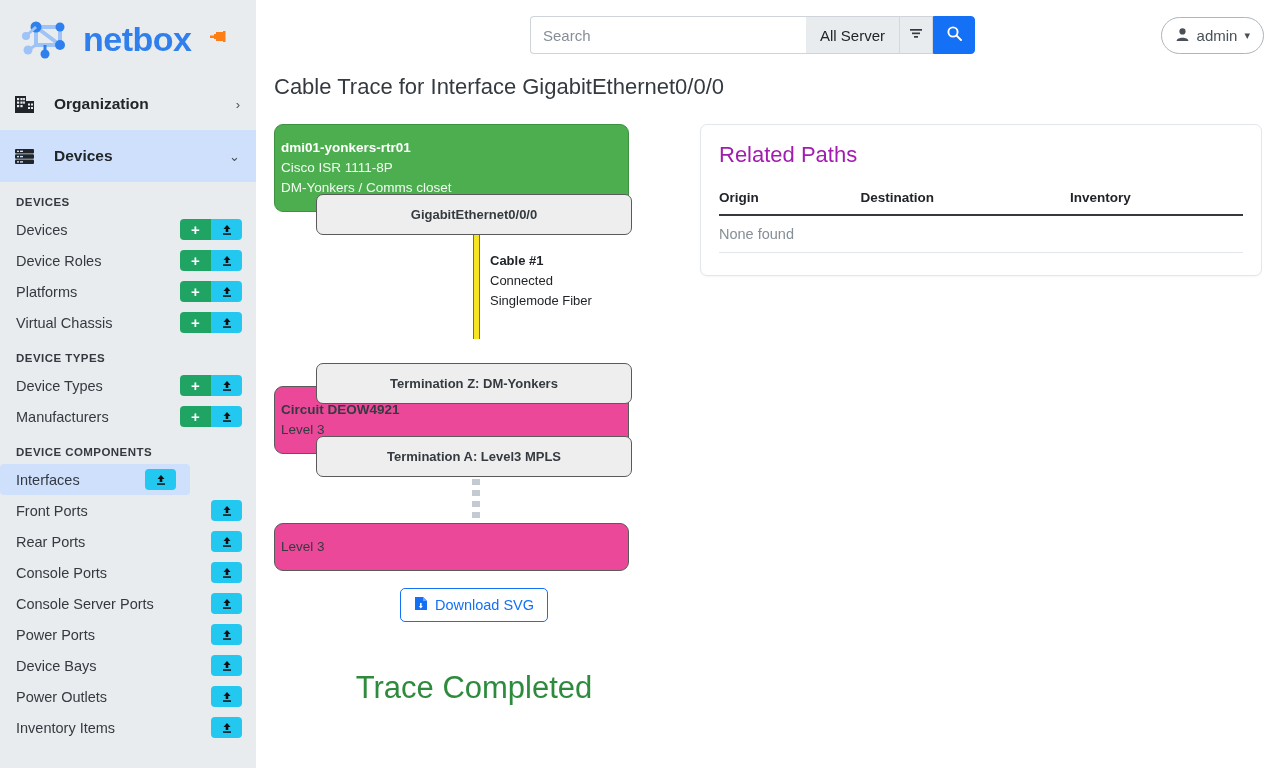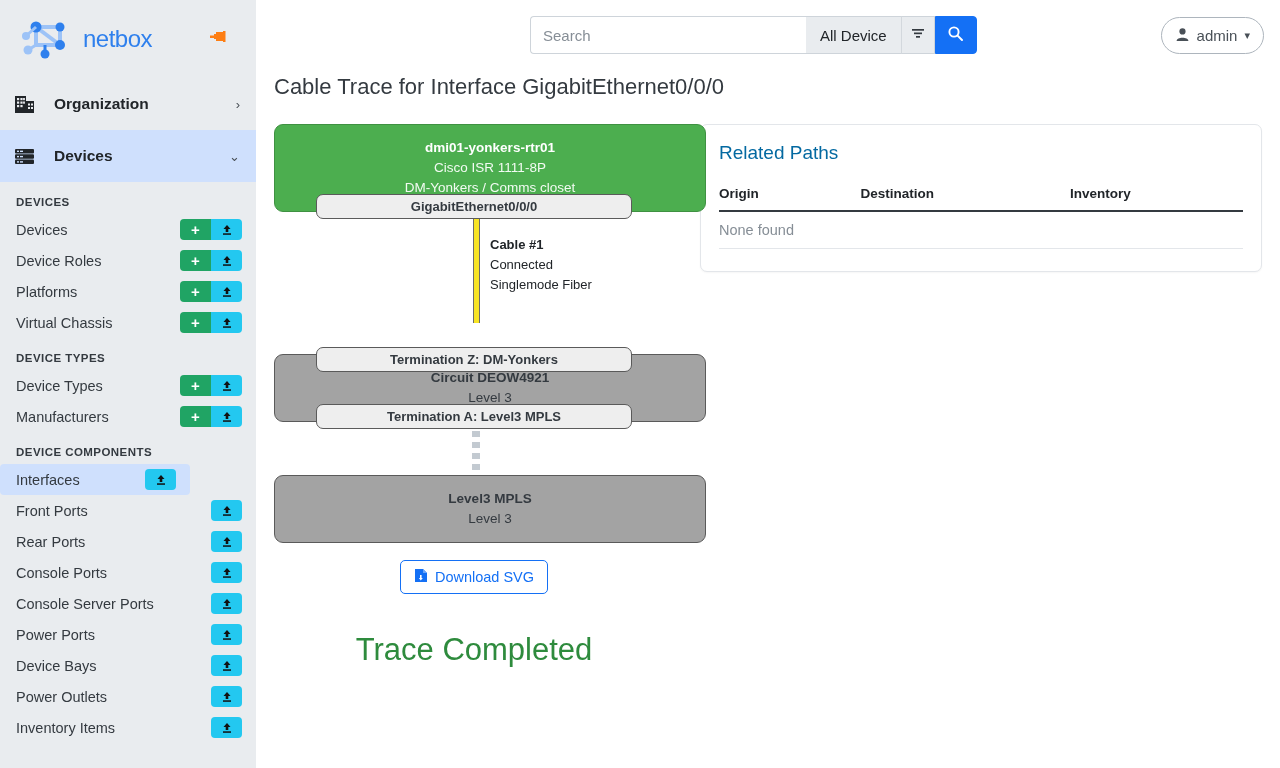--- a/index.html
+++ b/index.html
@@ -19,21 +19,21 @@
     overflow: hidden;
     position: relative;
   }
   .brand-row {
     height: 78px;
     display: flex; align-items: center;
     padding: 0 16px 0 22px;
   }
   .brand-logo { display: flex; align-items: center; gap: 9px; }
   .netbox-word {
-    font-size: 24px; font-weight: 400; color: #2f80ed;
+    font-size: 34px; font-weight: 700; color: #2f80ed;
     letter-spacing: -0.5px; line-height: 1;
   }
   .pin-icon { margin-left: auto; margin-right: 12px; }
 
   .nav-group {
     height: 52px;
     display: flex; align-items: center;
     padding: 0 16px 0 14px;
     cursor: pointer;
     color: #212529;
@@ -133,41 +133,40 @@
     font-size: 22px; font-weight: 400; color: #343a40;
     padding: 0 0 0 18px;
     margin-top: 4px;
   }
 
   .content-row { display: flex; padding: 24px 18px 0 18px; gap: 26px; }
   .trace-col { width: 400px; flex: 0 0 400px; position: relative; }
   .side-col  { flex: 1; }
 
   .node-wide {
-    width: 432px;
+    width: 355px;
     border: 1px solid #5a5a5a;
     border-radius: 9px;
-    text-align: center;
-    padding: 13px 12px;
+    padding: 13px 6px;
   }
   .node-device { background: #4cae4f; border-color: #3f9142; }
   .node-device .l1 { color: #fff; font-weight: 700; font-size: 13.5px; line-height: 20px; }
   .node-device .l2, .node-device .l3 { color: #f2fbf2; font-size: 13.5px; line-height: 20px; }
 
-  .node-circuit { background: #a3a3a3; }
+  .node-circuit { background: #ec4899; }
   .node-circuit .l1 { color: #343a40; font-weight: 700; font-size: 13.5px; line-height: 20px; }
   .node-circuit .l2 { color: #343a40; font-size: 13.5px; line-height: 20px; }
 
   .node-term {
     width: 316px;
     background: #eeeeee;
     border: 1px solid #5a5a5a;
     border-radius: 7px;
     text-align: center;
-    padding: 4px 8px;
+    padding: 12px 8px;
     font-size: 13px; font-weight: 700; color: #343a40;
     margin: 0 auto;
     position: relative; z-index: 3;
   }
 
   .cable-seg {
     position: relative;
     height: 128px;
   }
   .cable-line {
@@ -203,32 +202,32 @@
     padding: 7px 13px;
     cursor: pointer;
     font-family: "Liberation Sans", sans-serif;
   }
   .dl-wrap { text-align: center; margin-top: 17px; }
 
   .trace-status {
     text-align: center;
     color: #2e8b3d;
     font-size: 31px;
-    margin-top: 38px;
+    margin-top: 48px;
   }
 
   
   .card {
     background: #fff;
     border: 1px solid #e3e6ea;
     border-radius: 7px;
     padding: 17px 18px 22px 18px;
     box-shadow: 0 1px 2px rgba(0,0,0,.04);
   }
-  .card-title { font-size: 19px; color: #0369a1; font-weight: 400; margin-bottom: 22px; }
+  .card-title { font-size: 22px; color: #a21caf; font-weight: 400; margin-bottom: 22px; }
   table.rp { width: 100%; border-collapse: collapse; }
   table.rp th {
     text-align: left; font-size: 13.5px; font-weight: 700; color: #212529;
     padding-bottom: 9px;
     border-bottom: 2px solid #343a40;
   }
   table.rp td {
     font-size: 14.5px; color: #868e96;
     padding: 10px 0;
     border-bottom: 1px solid #e3e6ea;
@@ -494,21 +493,21 @@
     </span>
   </div>
 </div>
 
 <div id="main">
 
   <div class="topbar">
     <div class="search-wrap">
       <input class="search-input" value="" placeholder="Search" style="">
       <div class="sel-objects">
-        <span>All Device</span>
+        <span>All Server</span>
       </div>
       <div class="filter-btn">
         <span>
           <svg width="16" height="16" viewBox="0 0 16 16">
             <rect x="2" y="4" width="12" height="1.7" fill="#343a40"></rect>
             <rect x="4" y="7.5" width="8" height="1.7" fill="#343a40"></rect>
             <rect x="6" y="11" width="4" height="1.7" fill="#343a40"></rect>
           </svg>
         </span>
       </div>
@@ -564,21 +563,20 @@
         <div class="l2">Level 3</div>
       </div>
 
       <div class="node-term overlap-dn">Termination A: Level3 MPLS</div>
 
       <div class="dash-seg">
         <div class="dash-line"></div>
       </div>
 
       <div class="node-wide node-circuit">
-        <div class="l1">Level3 MPLS</div>
         <div class="l2">Level 3</div>
       </div>
 
       <div class="dl-wrap">
         <button class="dl-btn">
           <span>
             <svg width="14" height="15" viewBox="0 0 14 15">
               <path d="M1 1 H9 L13 5 V14 H1 Z" fill="#1470f5"></path>
               <path d="M9 1 V5 H13 Z" fill="#6ba5f9"></path>
               <rect x="6" y="7" width="1.6" height="4" fill="#fff"></rect>

